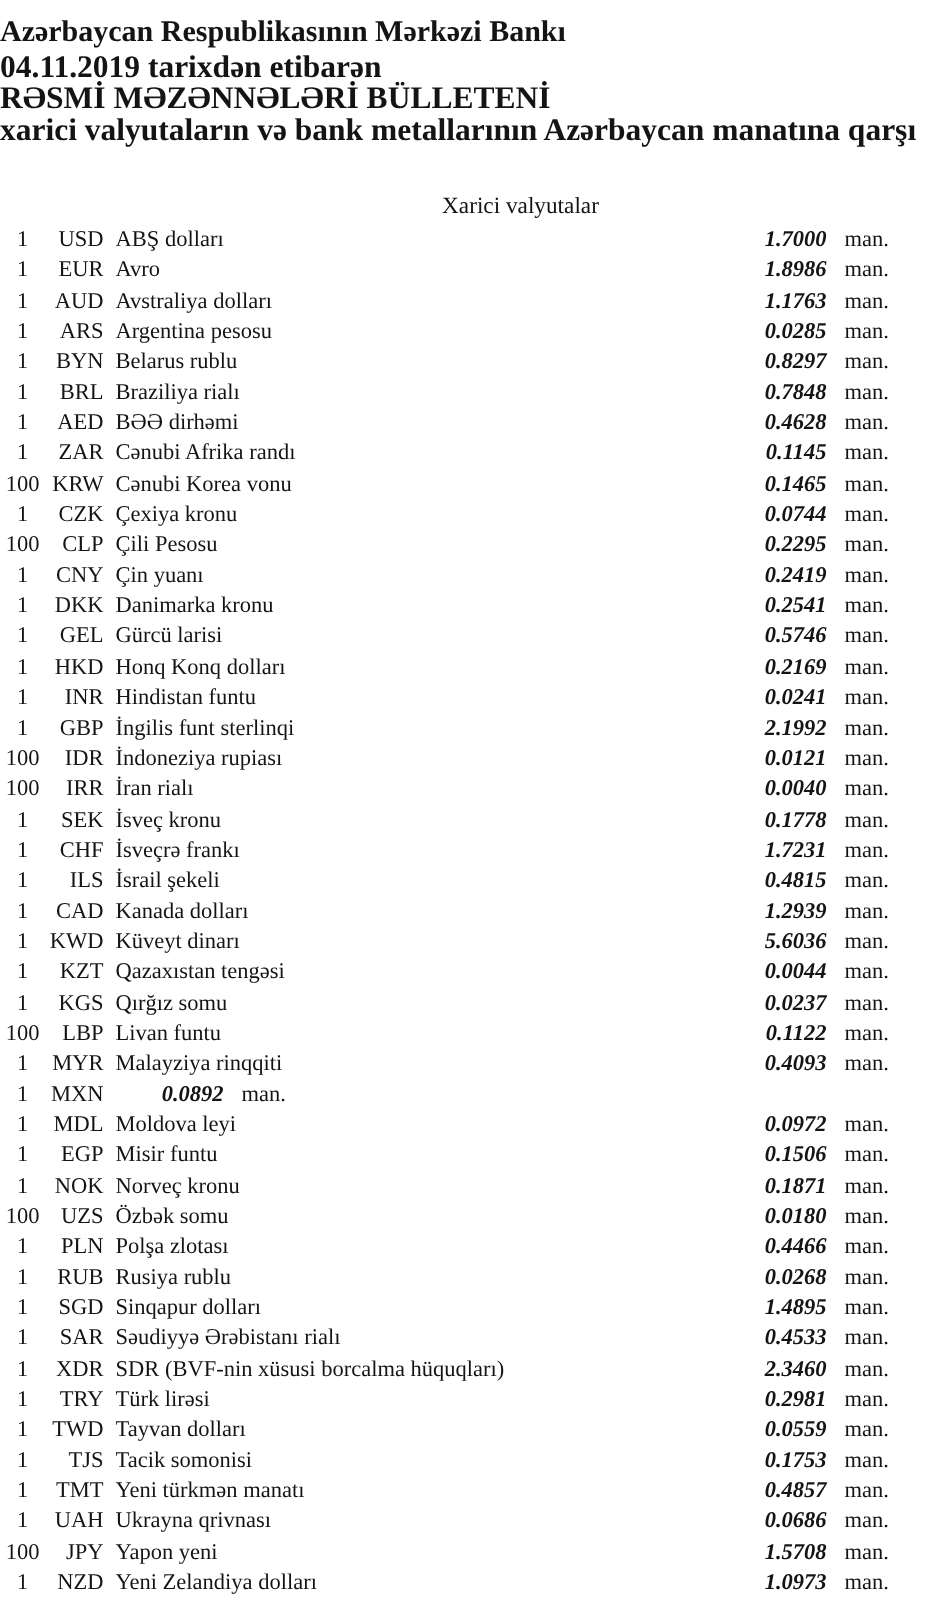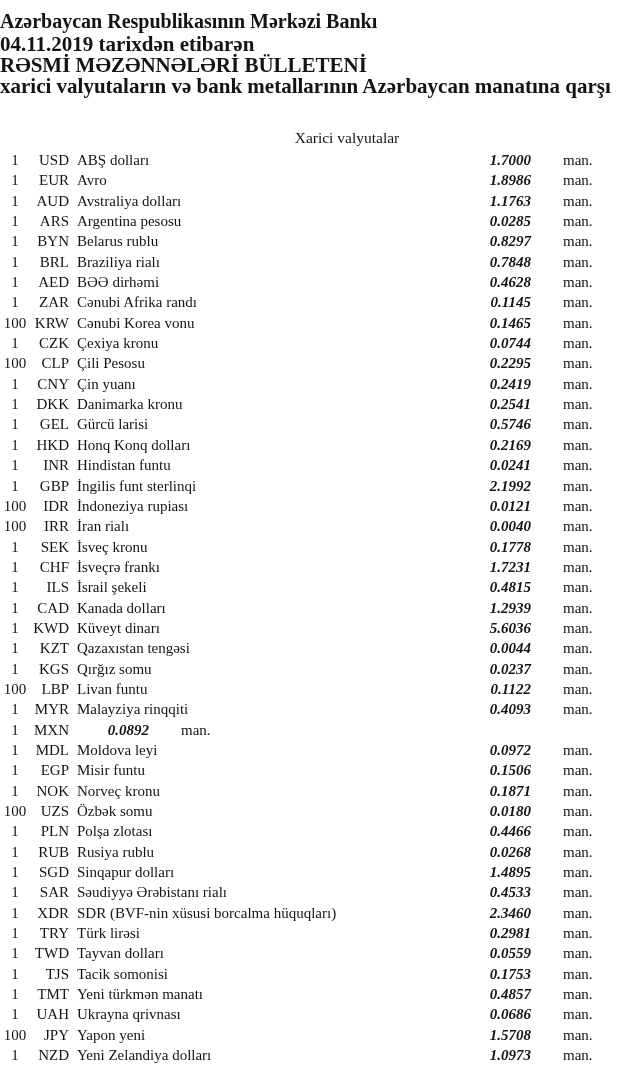--- a/index.html
+++ b/index.html
@@ -84,21 +84,21 @@
   .cell-rate {
     flex: none;
     width: 80px;
     text-align: right;
     font-weight: bold;
     font-style: italic;
   }
   .cell-unit {
     flex: none;
     width: 57px;
-    margin-left: 32px;
+    margin-left: 12px;
     text-align: left;
   }
 </style>
 </head>
 <body>
 
 <div class="page">
 
   <div class="header">
     <div class="title">Azərbaycan Respublikasının Mərkəzi Bankı</div>

